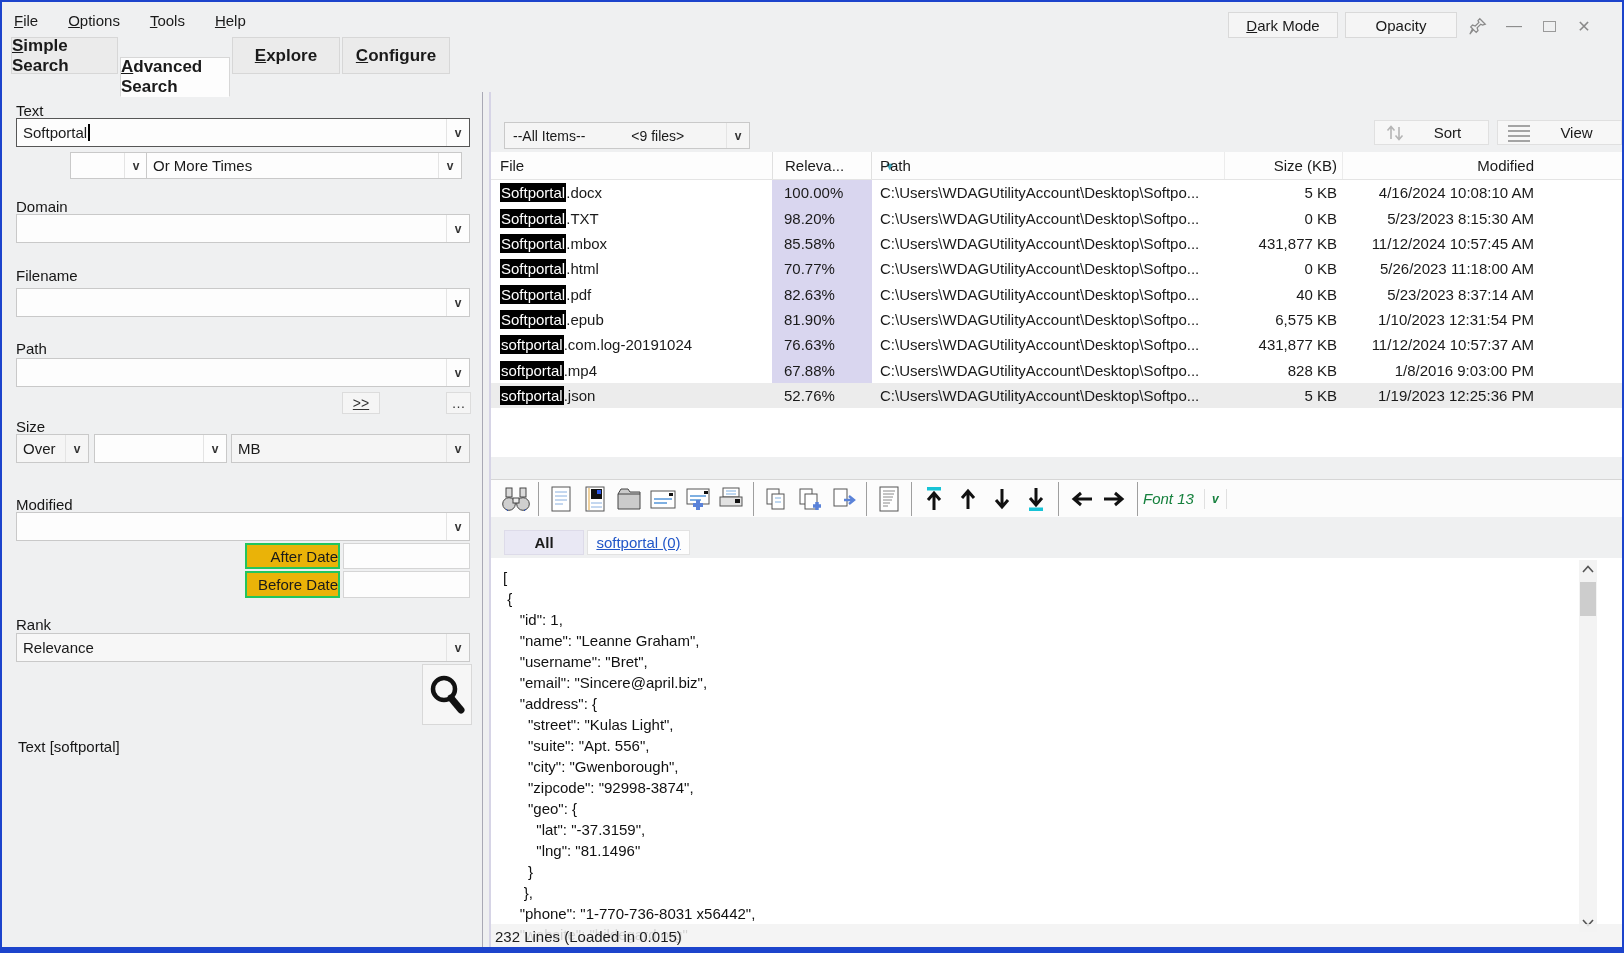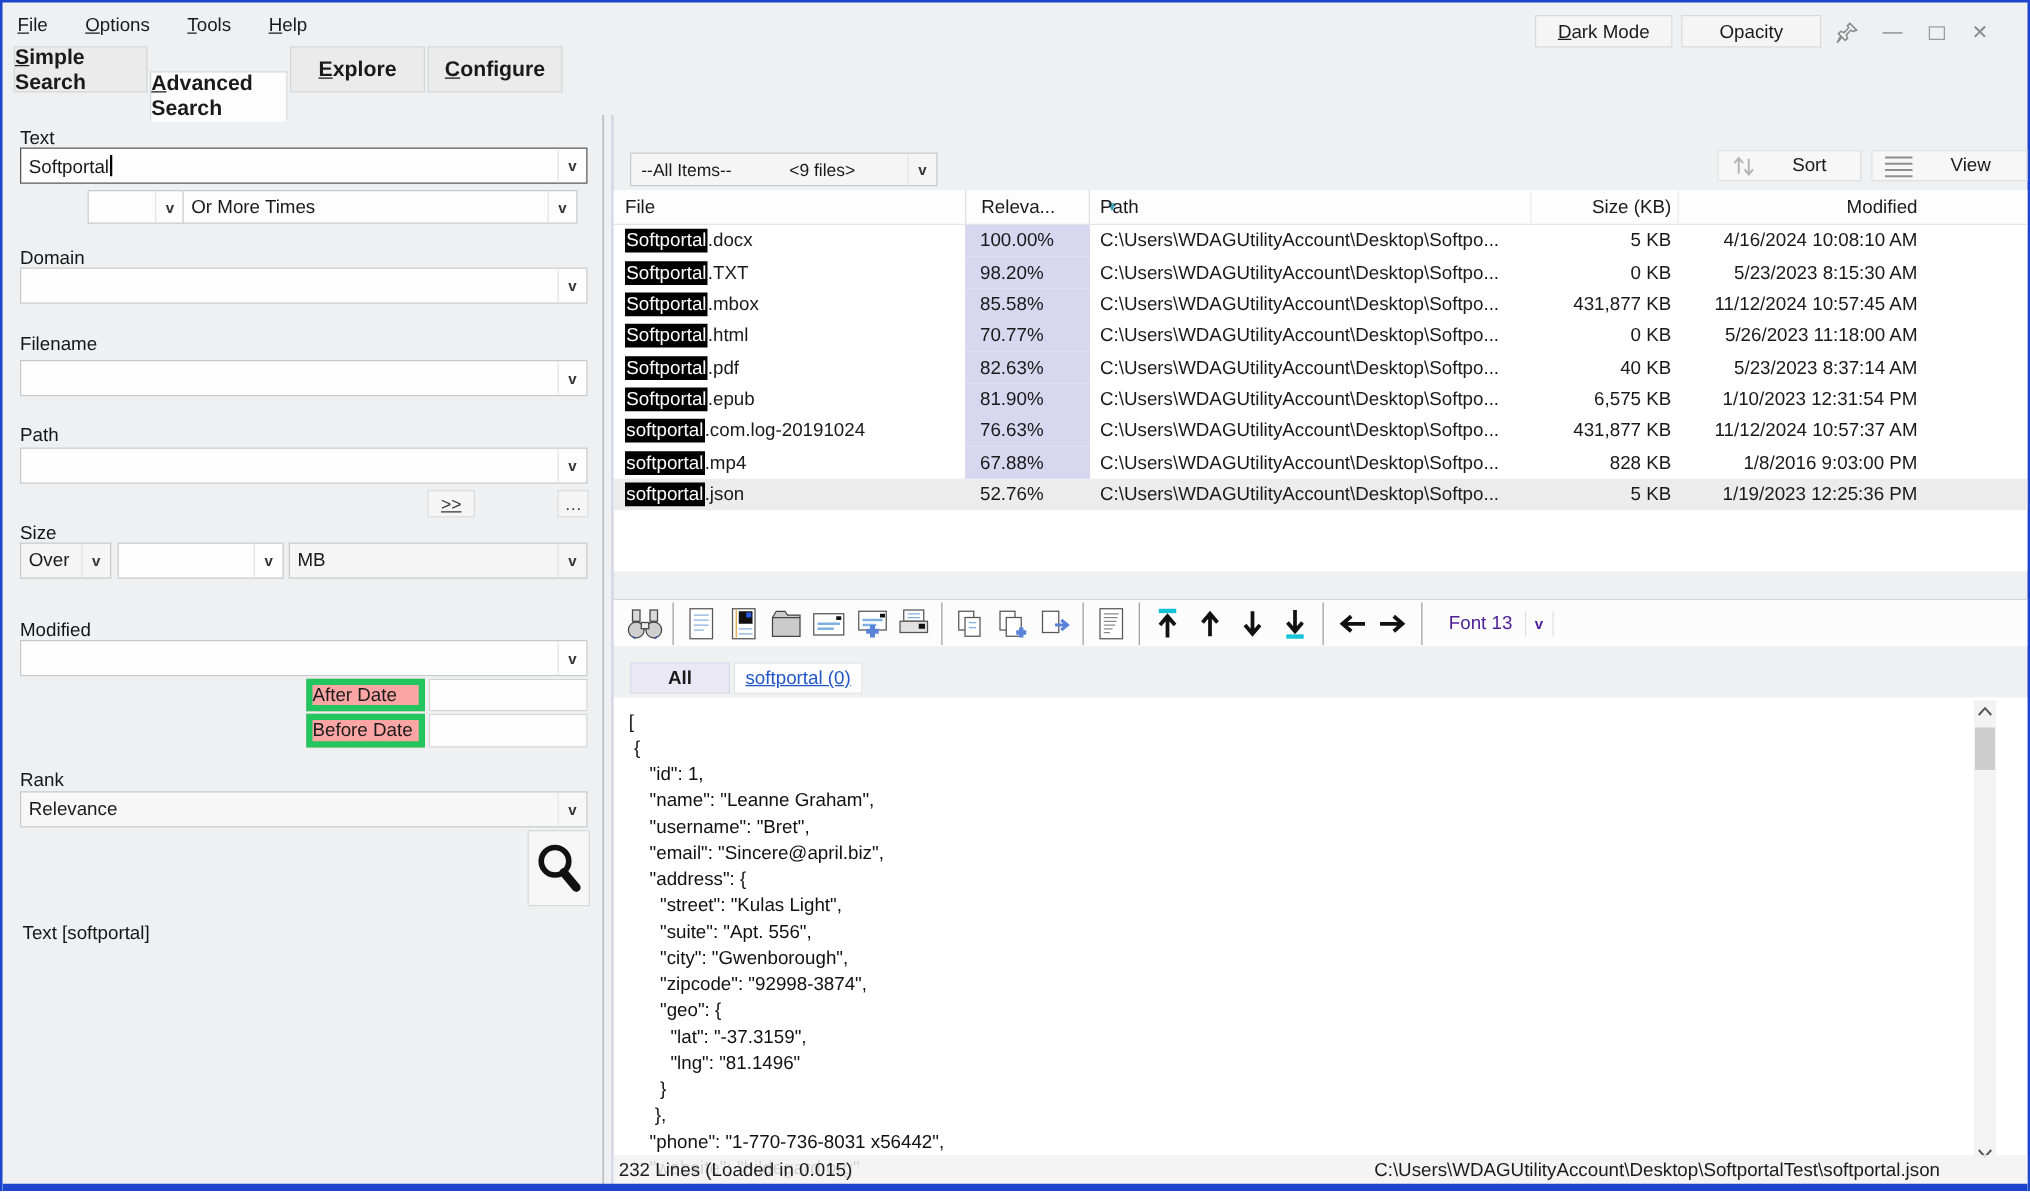--- a/index.html
+++ b/index.html
@@ -29,21 +29,21 @@
 
   
   .flabel{position:absolute;font-size:15px;color:#161616;}
   .combo{position:absolute;background:#fdfdfd;border:1px solid #c9c9c9;display:flex;align-items:center;font-size:15px;}
   .combo.focused{border:1px solid #565656;}
   .combo .val{padding-left:6px;white-space:nowrap;overflow:hidden;}
   .combo .dd{margin-left:auto;width:23px;align-self:stretch;border-left:1px solid #e4e4e4;
     display:flex;align-items:center;justify-content:center;font-size:12px;font-weight:bold;color:#333;}
   .caret{display:inline-block;width:1.5px;height:17px;background:#000;vertical-align:-3px;margin-left:1px;}
   .small-btn{position:absolute;background:#f5f5f5;border:1px solid #dcdcdc;display:flex;align-items:center;justify-content:center;font-size:14px;color:#333;}
-  .date-btn{position:absolute;background:#fca5a5;border:5px solid #22c55e;display:flex;align-items:center;justify-content:flex-start;font-size:15px;}
+  .date-btn{position:absolute;background:#eab308;border:2px solid #22c55e;display:flex;align-items:center;justify-content:flex-end;font-size:15px;}
   .date-field{position:absolute;background:#fdfdfd;border:1px solid #d5d5d5;}
   .search-btn{position:absolute;left:420px;top:662px;width:50px;height:61px;background:#f6f6f6;border:1px solid #d8d8d8;
     display:flex;align-items:center;justify-content:center;}
   .vsplit1{position:absolute;left:480px;top:90px;width:1px;height:855px;background:#a9a9b5;}
   .vsplit2{position:absolute;left:487px;top:90px;width:2px;height:855px;background:#d6d4e6;}
 
   
   .list-bg{position:absolute;left:489px;top:150px;width:1131px;height:305px;background:#ffffff;}
   .filter-combo{left:502px;top:120px;width:246px;height:27px;background:#f5f5f5;}
   .filter-combo .val2{padding-left:8px;font-size:14px;}
@@ -66,21 +66,21 @@
   .row .cell{height:100%;display:flex;align-items:center;white-space:nowrap;overflow:hidden;}
   .row:not(.selected) .c-rel{background:#d9d6ef;}
   .row.selected{background:#ececec;}
   .hl{background:#000;color:#fff;padding:1px 1px;}
 
   
   .toolbar{position:absolute;left:489px;top:477px;width:1131px;height:38px;background:#fcfcfc;
     border-top:1px solid #d6d6d6;display:flex;align-items:center;padding-left:8px;}
   .tbtn{height:34px;min-width:30px;display:flex;align-items:center;justify-content:center;margin:0 2px;}
   .tsep{width:1px;height:34px;background:#9f9f9f;margin:0 5px;}
-  .fontsel{display:flex;align-items:center;margin-left:16px;font-size:15px;color:#4c1d95;}
+  .fontsel{display:flex;align-items:center;font-size:15px;color:#15803d;font-style:italic;}
   .fontsel .dd2{margin-left:10px;font-size:12px;font-weight:bold;border-left:1px solid #e0e0e0;border-right:1px solid #e0e0e0;padding:3px 7px;}
   .ptab{position:absolute;top:528px;height:25px;display:flex;align-items:center;justify-content:center;font-size:15px;}
   .ptab.all{left:502px;width:80px;background:#e9e8f4;border:1px solid #dddbe9;font-weight:bold;}
   .ptab.match{left:585px;width:103px;background:#fdfdfd;border:1px solid #e2e2e2;color:#2156c8;text-decoration:underline;}
   .content{position:absolute;left:489px;top:556px;width:1131px;height:389px;background:#ffffff;overflow:hidden;}
   .code{position:absolute;left:12px;top:9px;white-space:pre;font-family:"Liberation Sans",sans-serif;
     font-size:15px;line-height:21px;color:#111;}
   .vscroll{position:absolute;left:1577px;top:558px;width:18px;height:372px;background:#f3f3f3;}
   .vs-arrow{position:absolute;left:0;width:18px;height:18px;display:flex;align-items:center;justify-content:center;}
   .vs-thumb{position:absolute;left:1px;top:22px;width:16px;height:34px;background:#cdcdcd;}
@@ -575,17 +575,16 @@
     <div class="vs-thumb"></div>
     <div class="vs-arrow" style="bottom:0;">
       <svg width="12" height="8" viewBox="0 0 12 8">
           <path d="M1 1l5 5.5L11 1" fill="none" stroke="#555" stroke-width="1.6"></path>
         </svg>
     </div>
   </div>
 
   <div class="statusbar">
     <span class="sleft">232 Lines (Loaded in 0.015)</span>
-    <span class="sright">C:\Users\WDAGUtilityAccount\Desktop\SoftportalTest\softportal.json</span>
   </div>
 
   <div class="bottom-strip"></div>
 </div>
 
 </body></html>

